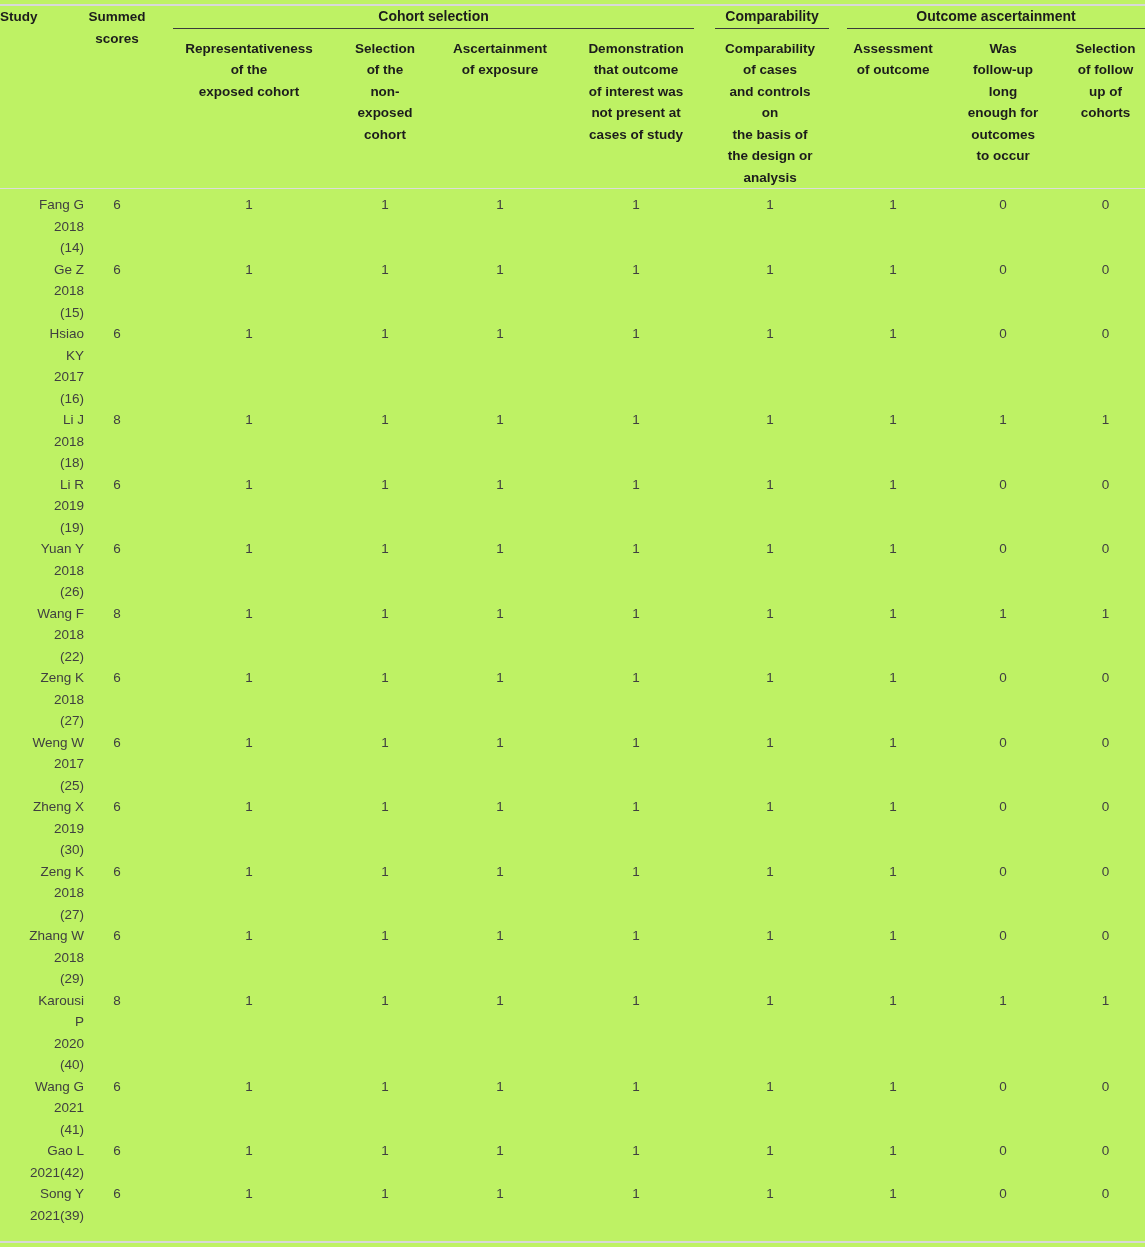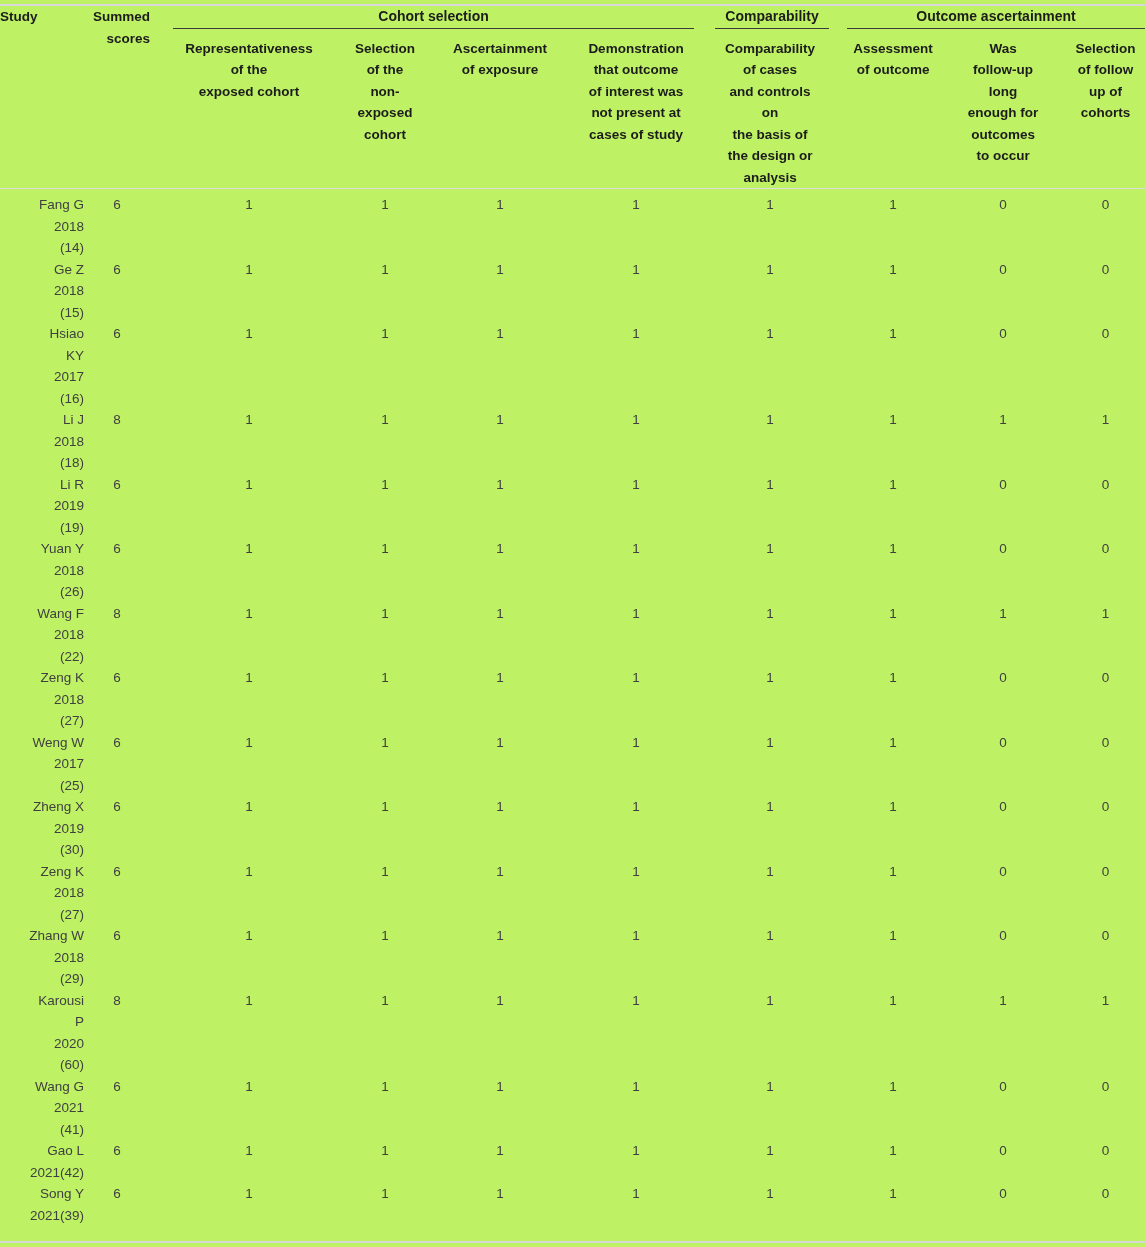--- a/index.html
+++ b/index.html
@@ -26,21 +26,21 @@
   }
   table.nos th, table.nos td {
     padding: 0;
     vertical-align: top;
     font-size: 13.5px;
     line-height: 21.5px;
   }
   
   thead th { font-weight: bold; color: #1c1c1c; }
   th.study-h { text-align: left; padding-left: 8px; padding-top: 6px; }
-  th.summed-h { text-align: right; white-space: pre-line; padding-top: 6px; }
+  th.summed-h { text-align: center; white-space: pre-line; padding-top: 6px; }
   th.group-h { padding-top: 6px; }
   .gwrap {
     text-align: center;
     font-size: 14px;
     border-bottom: 1.5px solid #3b3b3b;
   }
   .gw-cohort { margin-left: 23px; margin-right: 0; }
   .gw-comp   { margin-left: 21px; margin-right: 17px; }
   .gw-outc   { margin-left: 1px;  margin-right: 0; }
   tr.subhead th {
@@ -300,21 +300,21 @@
           <td class="num">1</td>
           <td class="num">1</td>
           <td class="num">1</td>
           <td class="num">0</td>
           <td class="num">0</td>
         </tr>
         <tr>
           <td class="study">Karousi
 P
 2020
-(60)</td>
+(40)</td>
           <td class="num">8</td>
           <td class="num">1</td>
           <td class="num">1</td>
           <td class="num">1</td>
           <td class="num">1</td>
           <td class="num">1</td>
           <td class="num">1</td>
           <td class="num">1</td>
           <td class="num">1</td>
         </tr>

